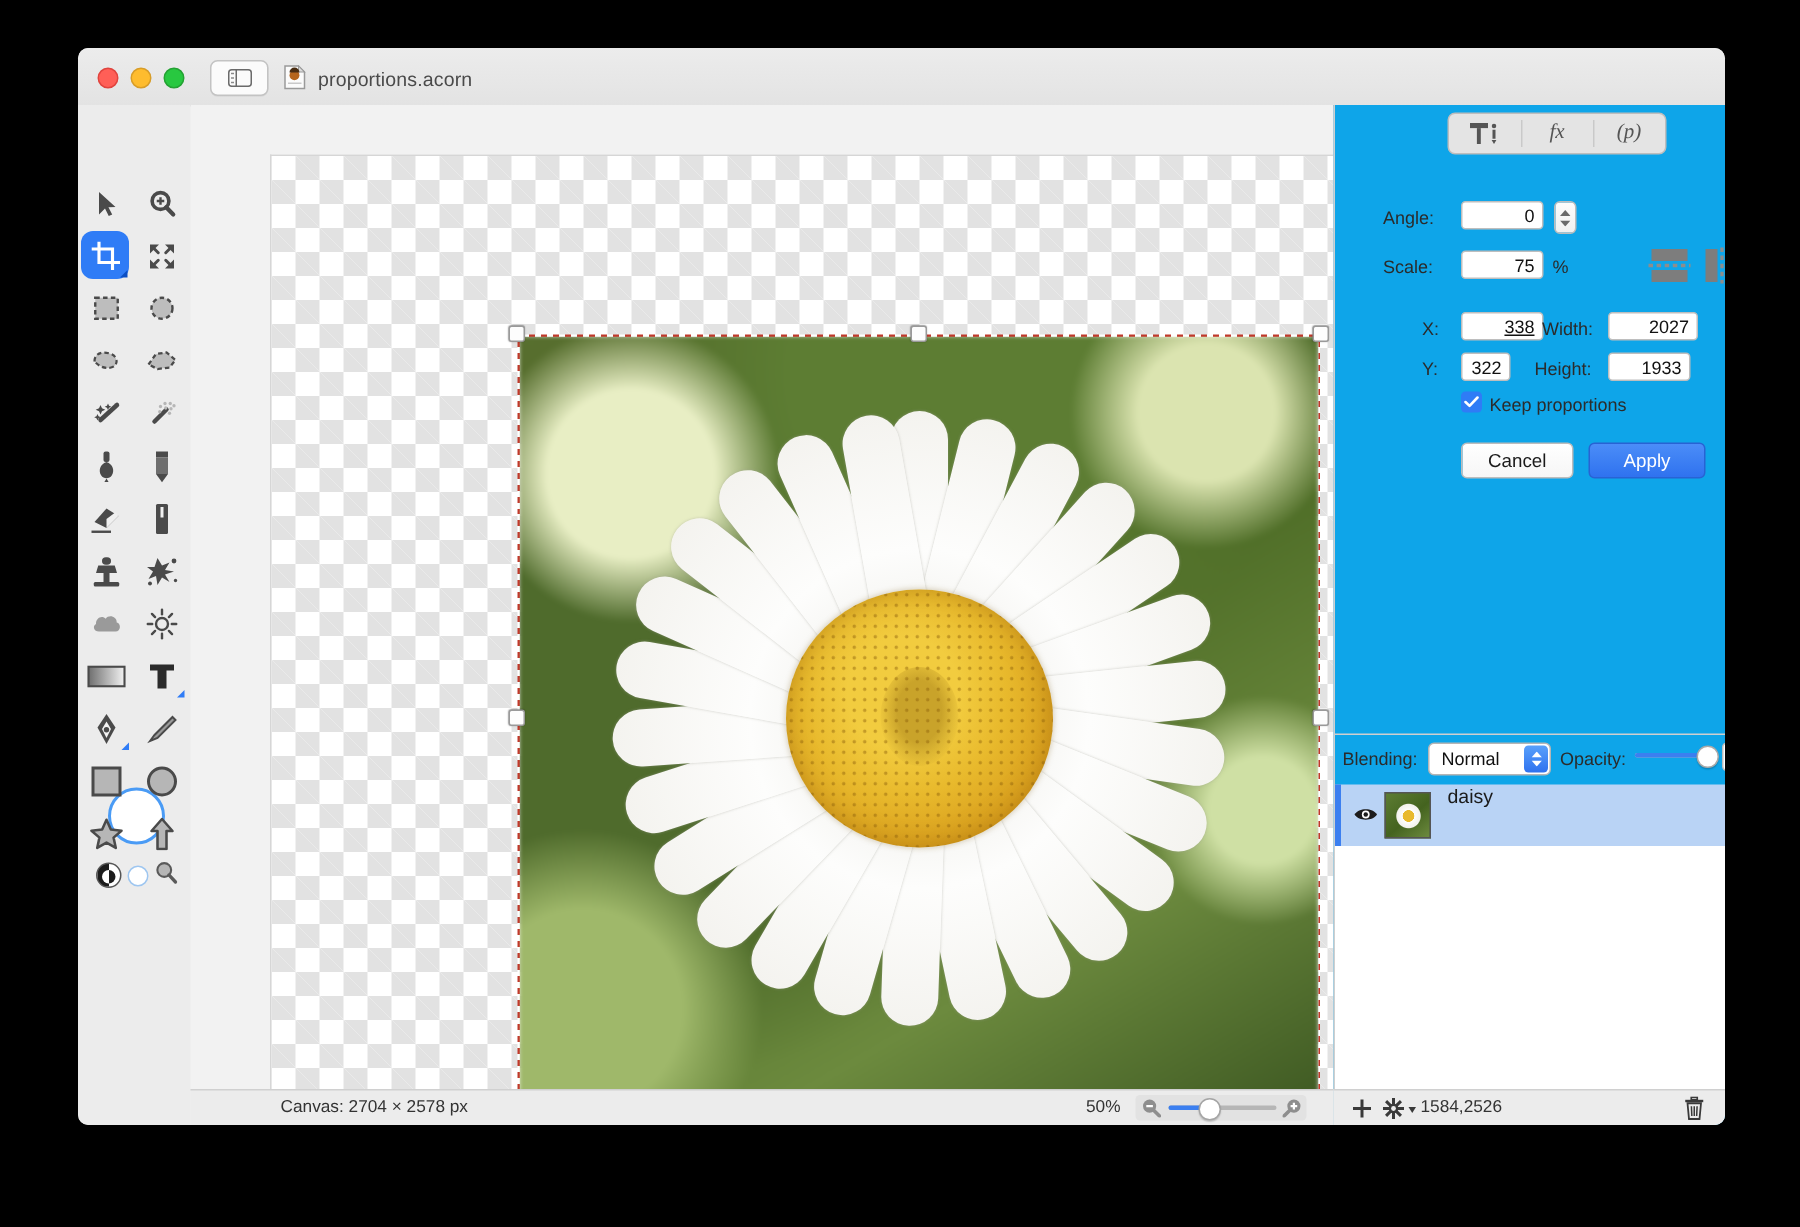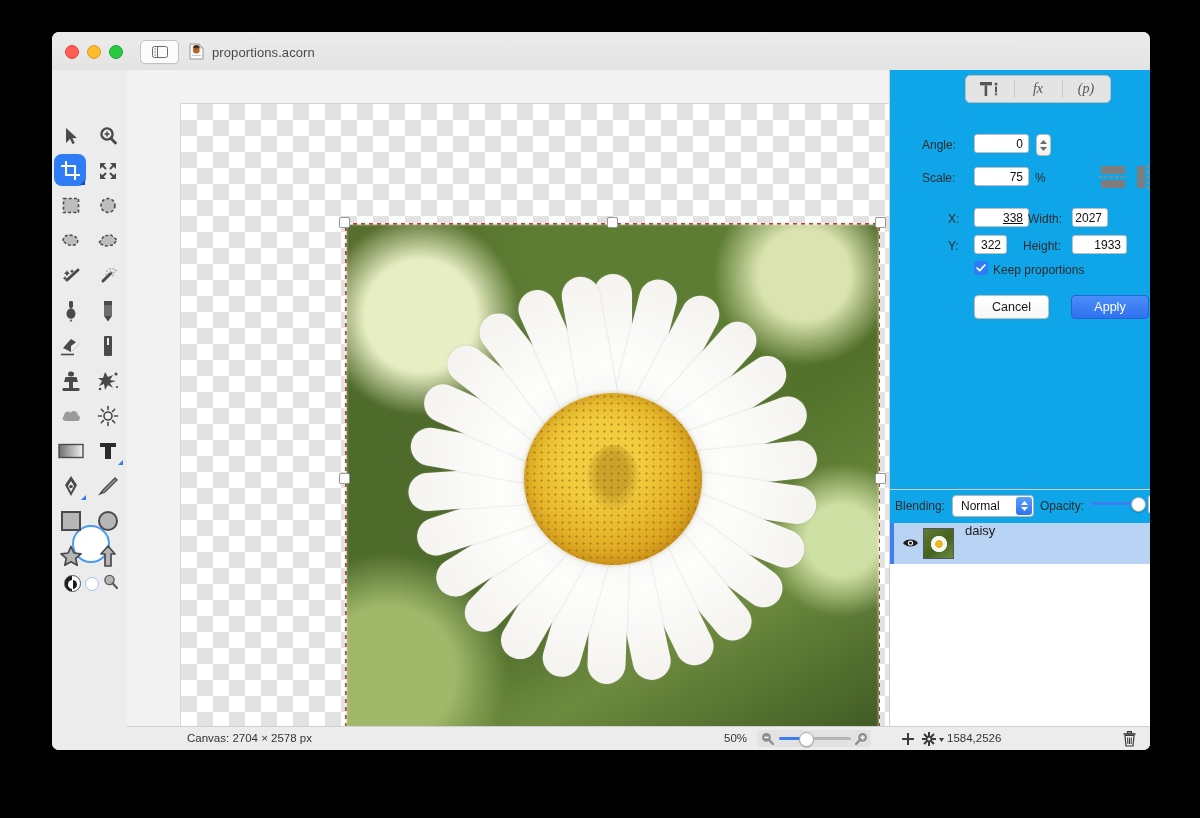--- a/index.html
+++ b/index.html
@@ -110,21 +110,21 @@
        display:flex;align-items:center;justify-content:flex-end;}
   .stepper{position:absolute;width:13px;height:20px;border:1px solid #bcbcbc;border-radius:4px;
            background:linear-gradient(#fcfcfc,#f0f0f0);display:flex;flex-direction:column;
            align-items:center;justify-content:center;gap:3px;}
   .flipbtn{position:absolute;width:30px;height:26px;}
   .chk{position:absolute;width:14px;height:14px;background:#2f7cf6;border-radius:3px;
        display:flex;align-items:center;justify-content:center;}
   .btn{position:absolute;height:22px;border-radius:4px;font-size:12.5px;
        display:flex;align-items:center;justify-content:center;}
   .btn-cancel{background:linear-gradient(#ffffff,#f6f6f6);border:1px solid #bcbcbc;color:#1a1a1a;text-align:right;}
-  .btn-apply{background:linear-gradient(#4b8df8,#2f72ef);border:1px solid #2863d4;color:#fff;margin-left:12px;}
+  .btn-apply{background:linear-gradient(#4b8df8,#2f72ef);border:1px solid #2863d4;color:#fff;}
 
   
   .layers-div{position:absolute;left:0;top:419px;width:261px;height:1px;background:#cfcfcf;}
   .layerbar{position:absolute;left:0;top:420px;width:261px;height:33px;}
   .popup{position:absolute;background:#fff;border:1px solid #b5b5b5;border-radius:4px;height:20px;
          display:flex;align-items:center;}
   .popup .ptxt{font-size:12px;color:#111;padding-left:8px;}
   .popup .parrow{position:absolute;right:1px;top:1px;width:16px;height:18px;background:linear-gradient(#58a0fb,#2f72ef);
                  border-radius:3px;display:flex;flex-direction:column;align-items:center;justify-content:center;gap:2px;}
   .sliderwrap{position:absolute;}
@@ -543,21 +543,21 @@
         <svg width="26" height="26" viewBox="0 0 26 26">
           <rect x="2" y="2" width="8" height="22" fill="#7d7d7d"></rect>
           <rect x="16" y="2" width="8" height="22" fill="#7d7d7d"></rect>
           <line x1="13" y1="1" x2="13" y2="25" stroke="#8d8d8d" stroke-width="2.2" stroke-dasharray="3 2.4"></line>
         </svg>
       </div>
 
       <div class="lbl" style="position:absolute;left:58px;top:90px;">X:</div>
       <div class="fld" style="position:absolute;left:84px;top:86px;width:55px;text-decoration:underline;">338</div>
       <div class="lbl" style="position:absolute;left:138px;top:90px;">Width:</div>
-      <div class="fld" style="position:absolute;left:182px;top:86px;width:36px;">2027</div>
+      <div class="fld" style="position:absolute;left:182px;top:86px;width:60px;">2027</div>
 
       <div class="lbl" style="position:absolute;left:58px;top:117px;">Y:</div>
       <div class="fld" style="position:absolute;left:84px;top:113px;width:33px;">322</div>
       <div class="lbl" style="position:absolute;left:133px;top:117px;text-align:center;">Height:</div>
       <div class="fld" style="position:absolute;left:182px;top:113px;width:55px;">1933</div>
 
       <div class="chk" style="left:84px;top:139px;">
         <svg width="10" height="8" viewBox="0 0 10 8">
           <path d="M1 4 L3.7 6.6 L9 1" fill="none" stroke="#fff" stroke-width="1.7" stroke-linecap="round" stroke-linejoin="round"></path>
         </svg>

